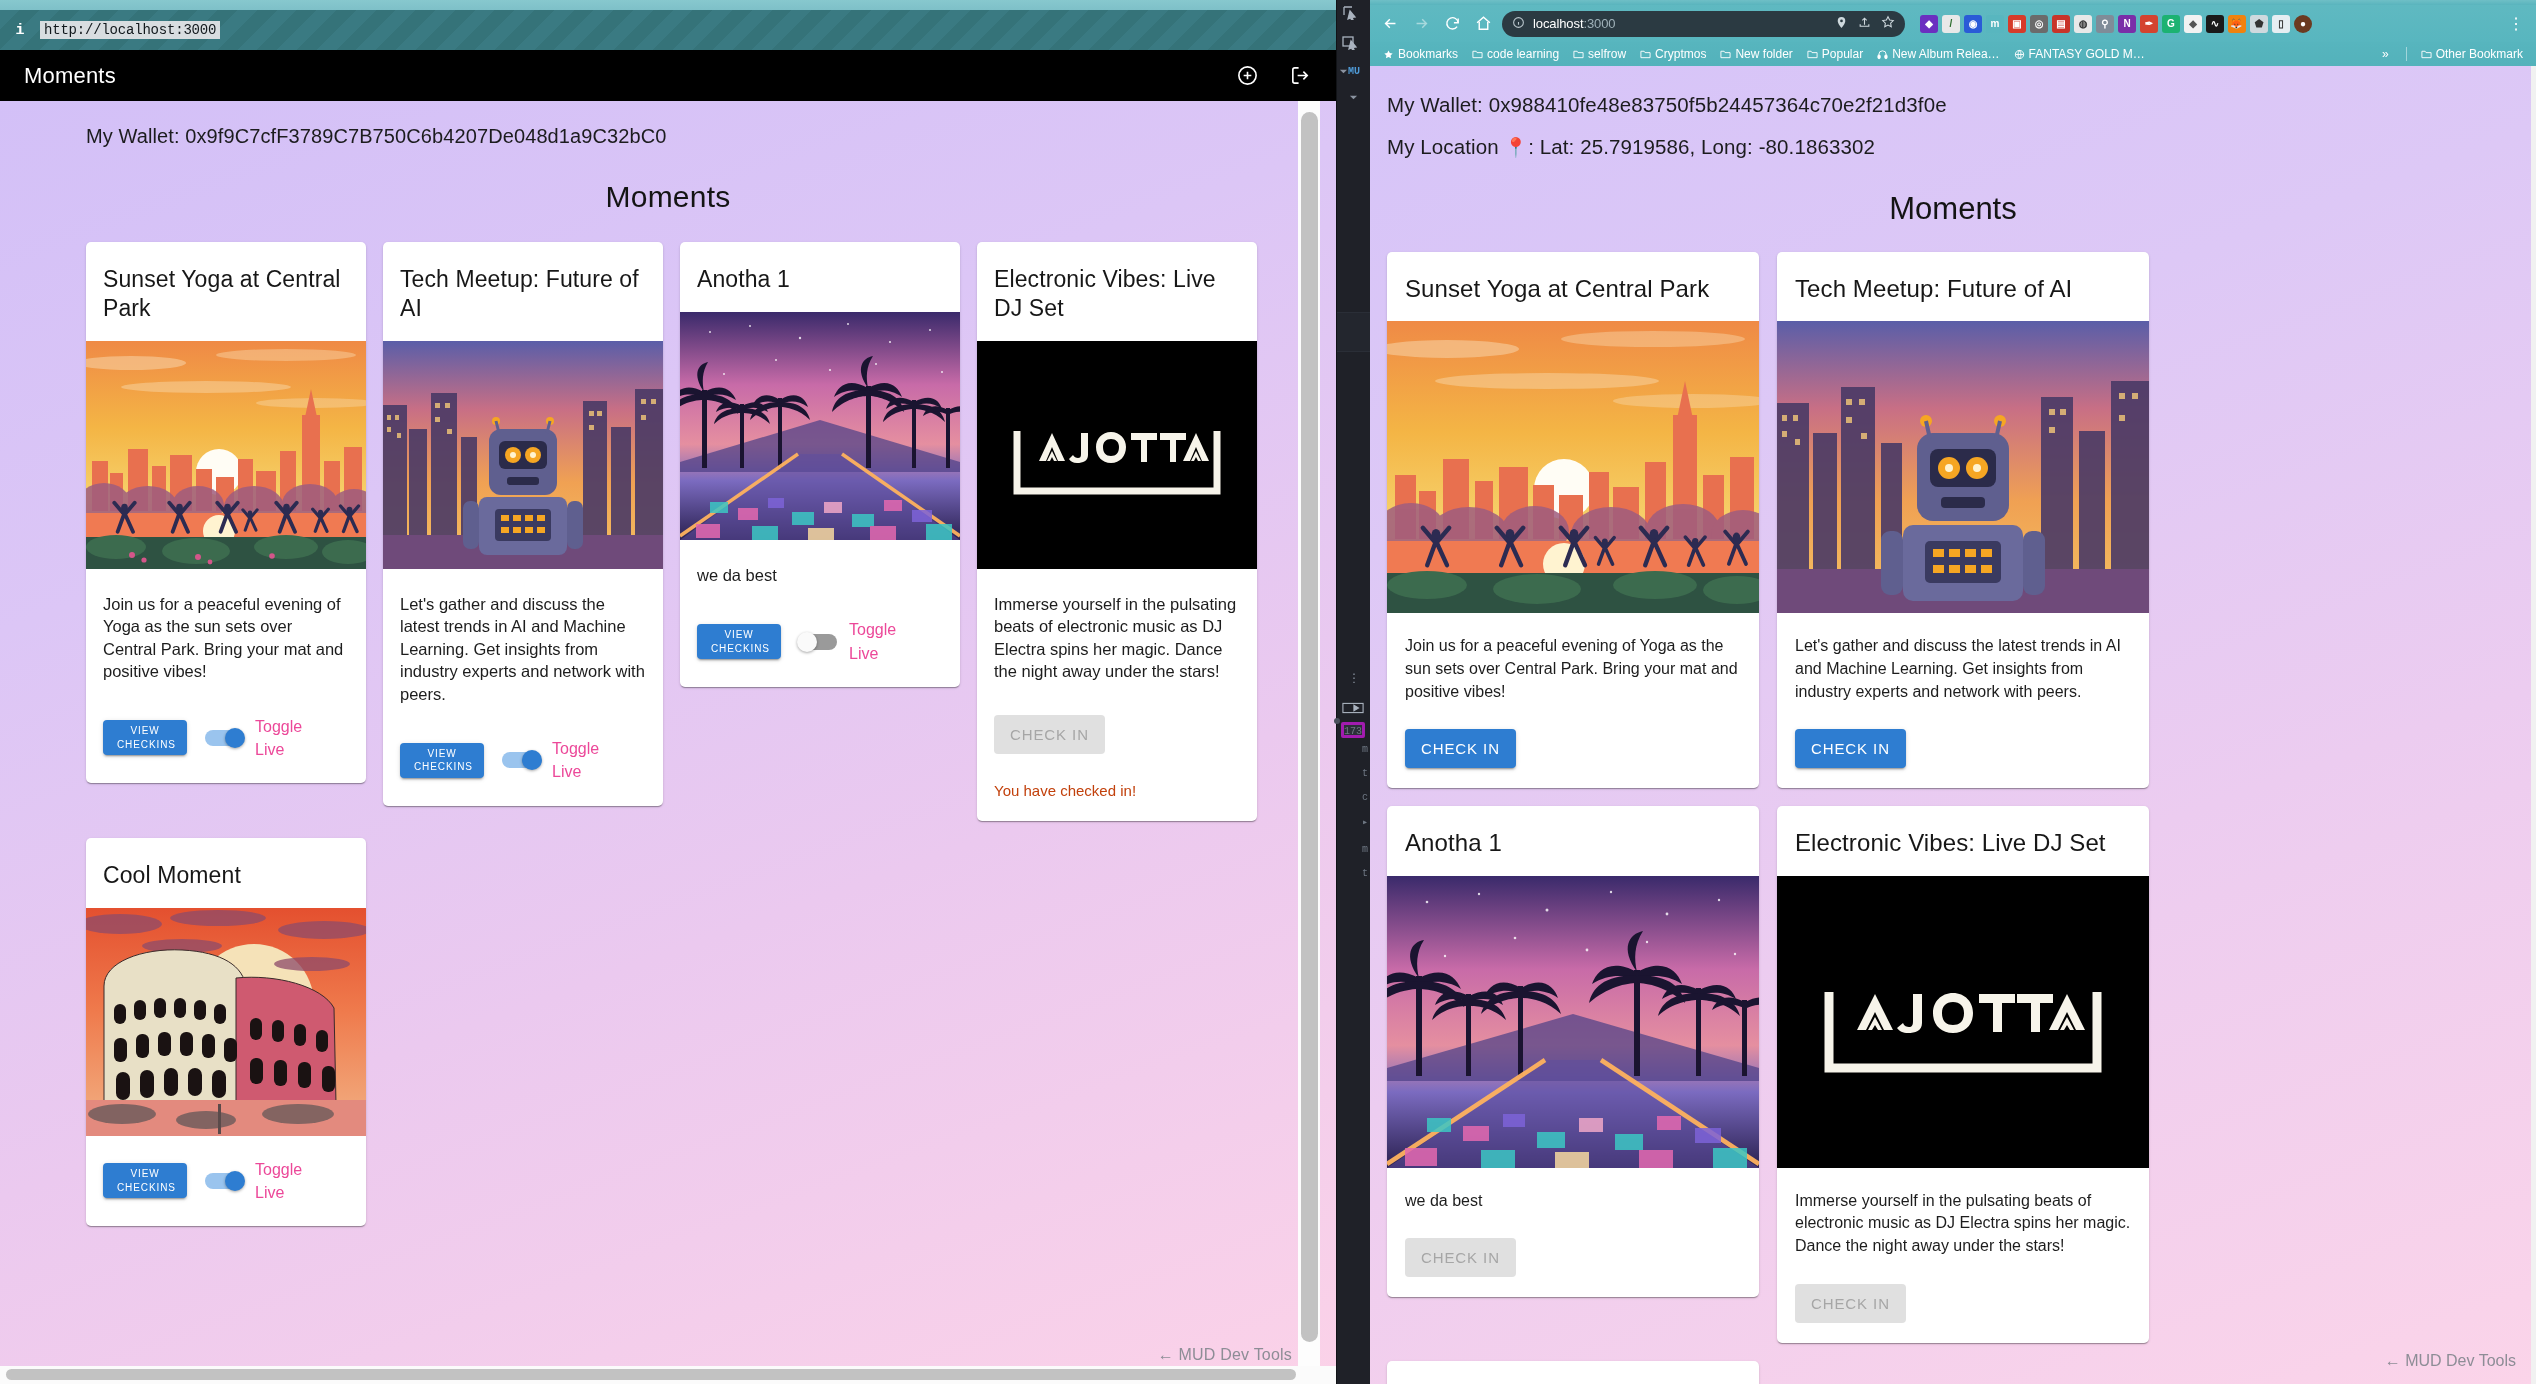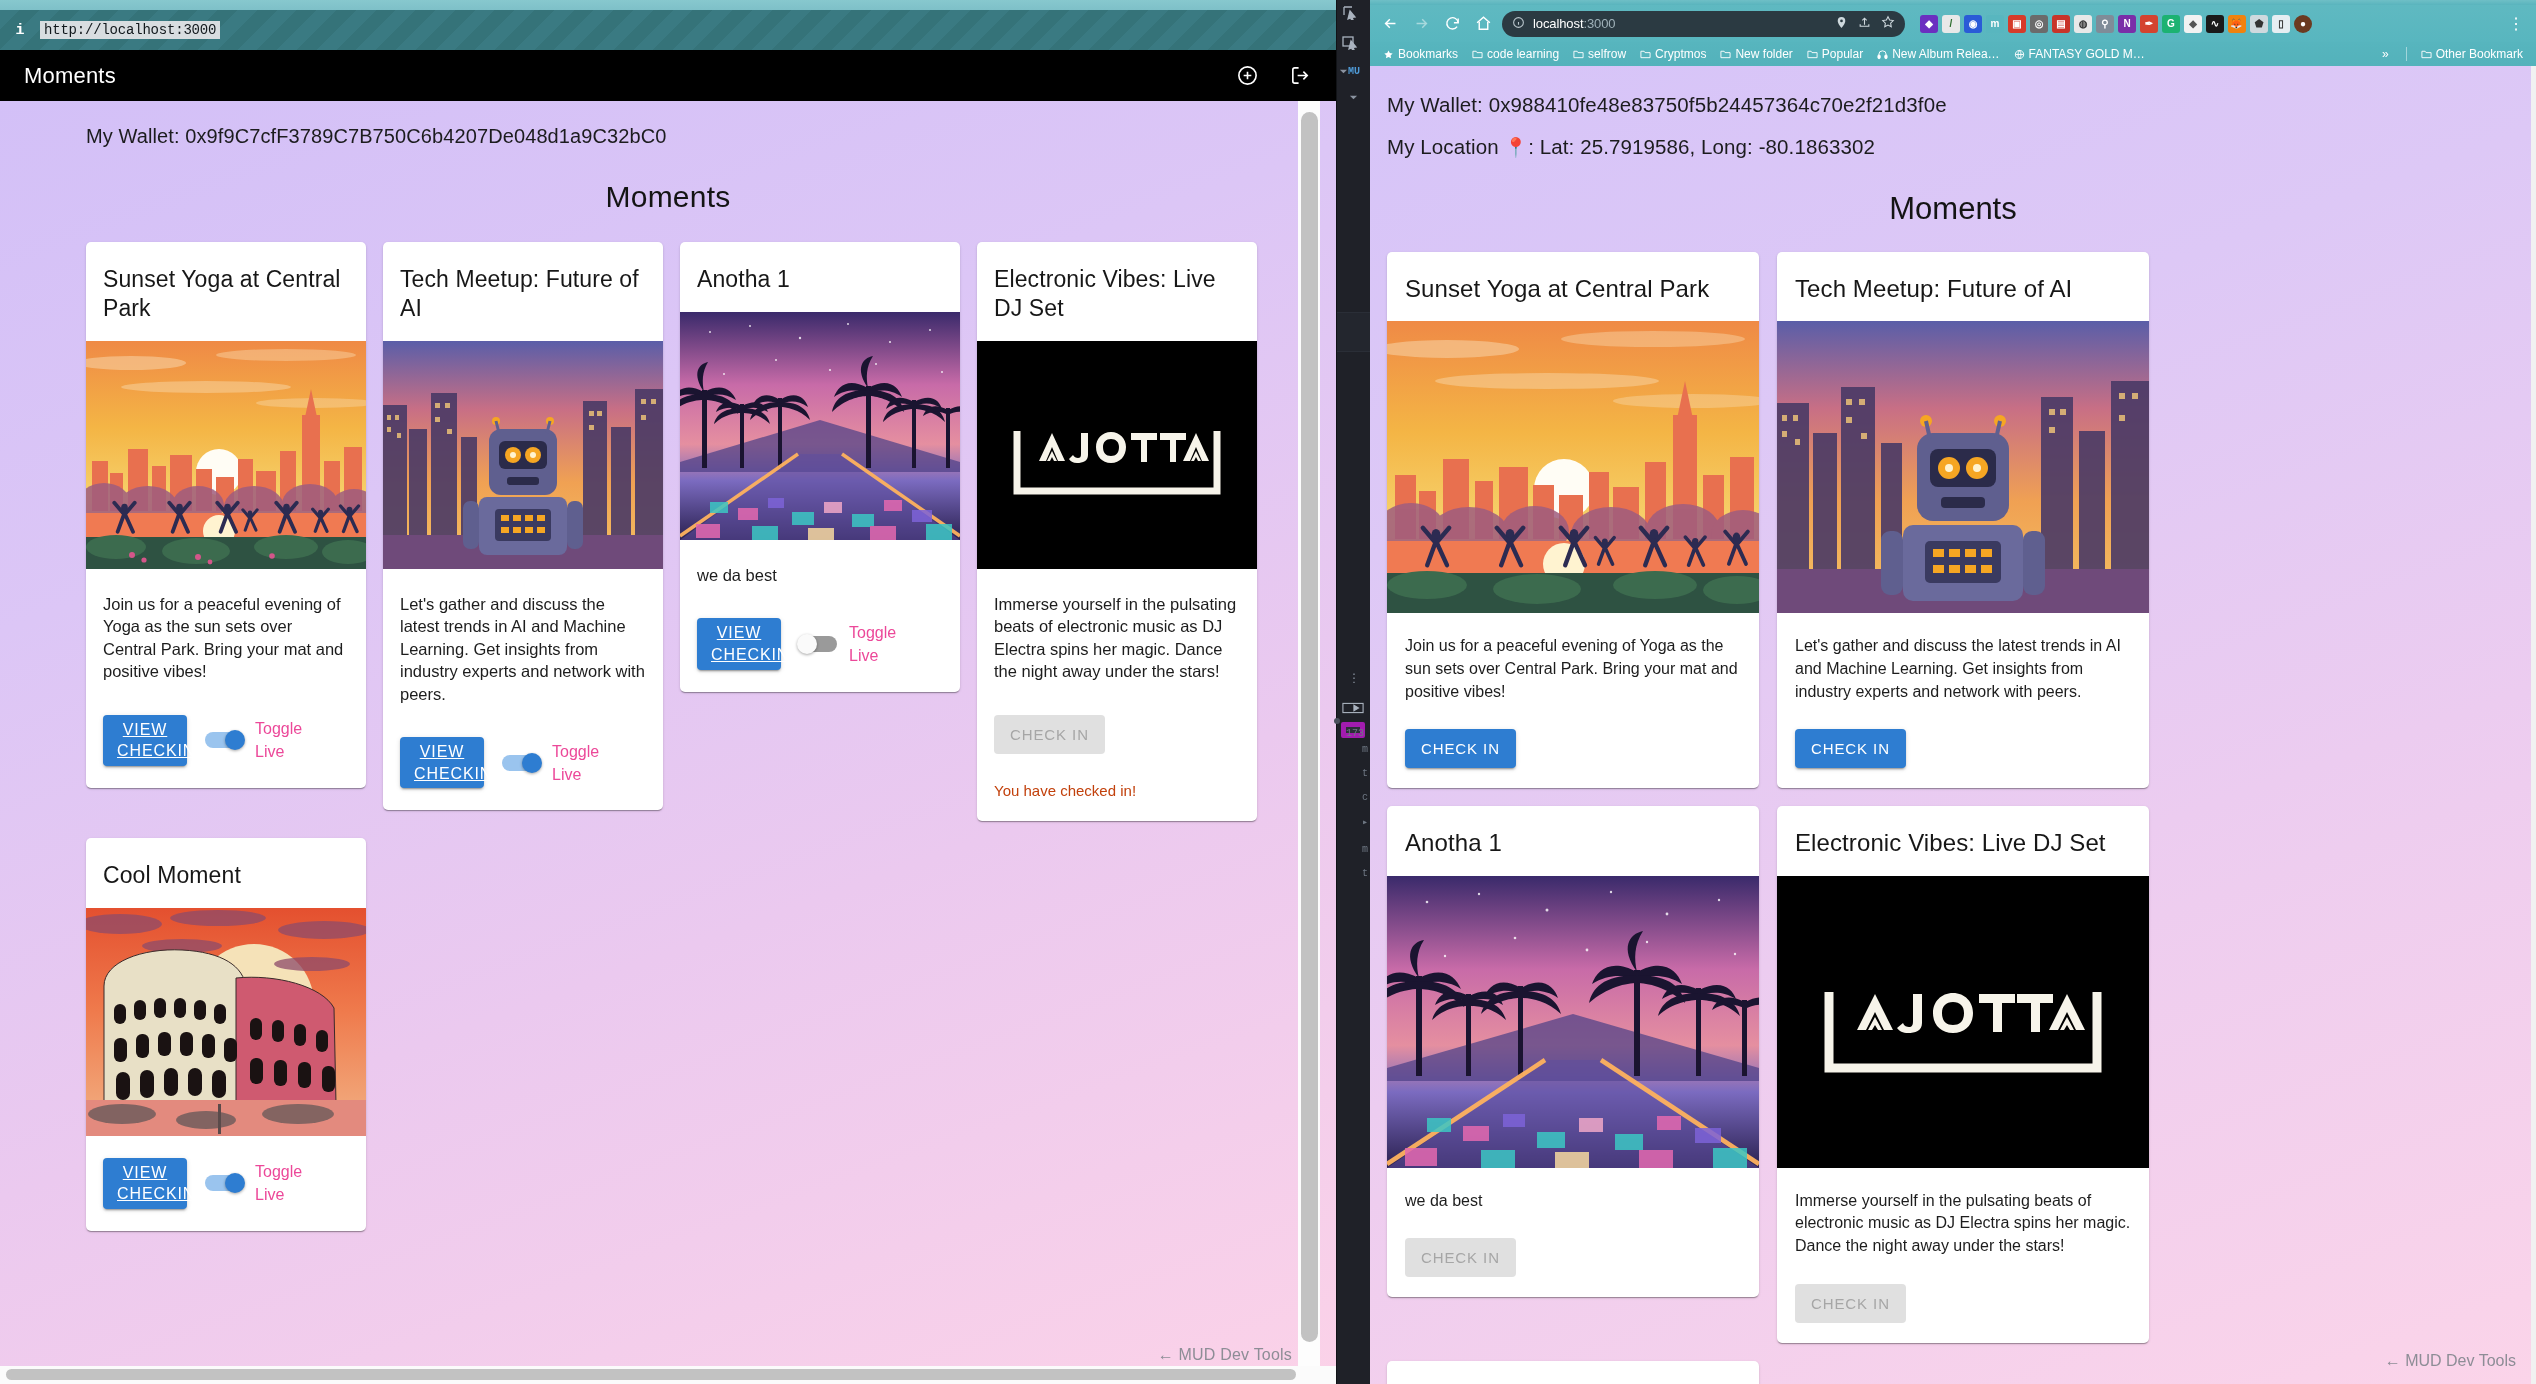--- a/index.html
+++ b/index.html
@@ -73,24 +73,24 @@
   .card-media { width: 100%; display: block; height: 228px; overflow: hidden; position: relative; }
   .card-media svg { display: block; width: 100%; height: 100%; }
   .card-body { padding: 24px 17px 10px 17px; }
   .card-desc { font-size: 16.5px; line-height: 1.36; color: #1d1d1d; }
   .card-actions {
     display: flex; align-items: center; gap: 16px; padding: 22px 17px 22px 17px;
   }
 
   .btn-primary {
     background: #2e7dd1; color: #ffffff; border: none; border-radius: 4px;
-    font-size: 16px; font-weight: 500; letter-spacing: 0.9px;
+    font-size: 10px; font-weight: 500; letter-spacing: 0.9px;
     padding: 4px 14px; line-height: 1.35; text-align: center; cursor: pointer;
     box-shadow: 0 3px 1px -2px rgba(0,0,0,.2), 0 2px 2px 0 rgba(0,0,0,.14), 0 1px 5px 0 rgba(0,0,0,.12);
-    font-family: inherit; max-width: 84px; text-decoration: underline;
+    font-family: inherit; max-width: 84px;
   }
   .btn-disabled {
     background: #e0e0e0; color: #a6a6a6; border: none; border-radius: 4px;
     font-size: 15px; font-weight: 500; letter-spacing: 0.9px;
     padding: 11px 16px; cursor: default; font-family: inherit;
   }
   .btn-checkin {
     background: #2e7dd1; color: #ffffff; border: none; border-radius: 4px;
     font-size: 15px; font-weight: 500; letter-spacing: 0.9px;
     padding: 11px 16px; cursor: pointer; font-family: inherit;
@@ -137,21 +137,21 @@
   }
 
   
   .mid-sliver {
     position: absolute; left: 1336px; top: 0; width: 34px; height: 1384px;
     background: #1f2128; border-left: 1px solid #111317;
   }
   .mid-rows { position: absolute; inset: 0; }
   .mid-chip {
     position: absolute; left: 4px; width: 24px; height: 16px;
-    background: #2b2f38; border: 5px solid #a21caf; border-radius: 2px;
+    background: #2b2f38; border: 3px solid #a21caf; border-radius: 2px;
   }
   .mid-text { font-family: "Liberation Mono", monospace; font-size: 10px; color: #6f7884; }
 
   
   .right-panel {
     position: absolute; left: 1370px; top: 0; width: 1166px; height: 1384px;
     overflow: hidden; background: #ffffff;
   }
   .chrome-tabstrip {
     height: 5px; width: 100%;

